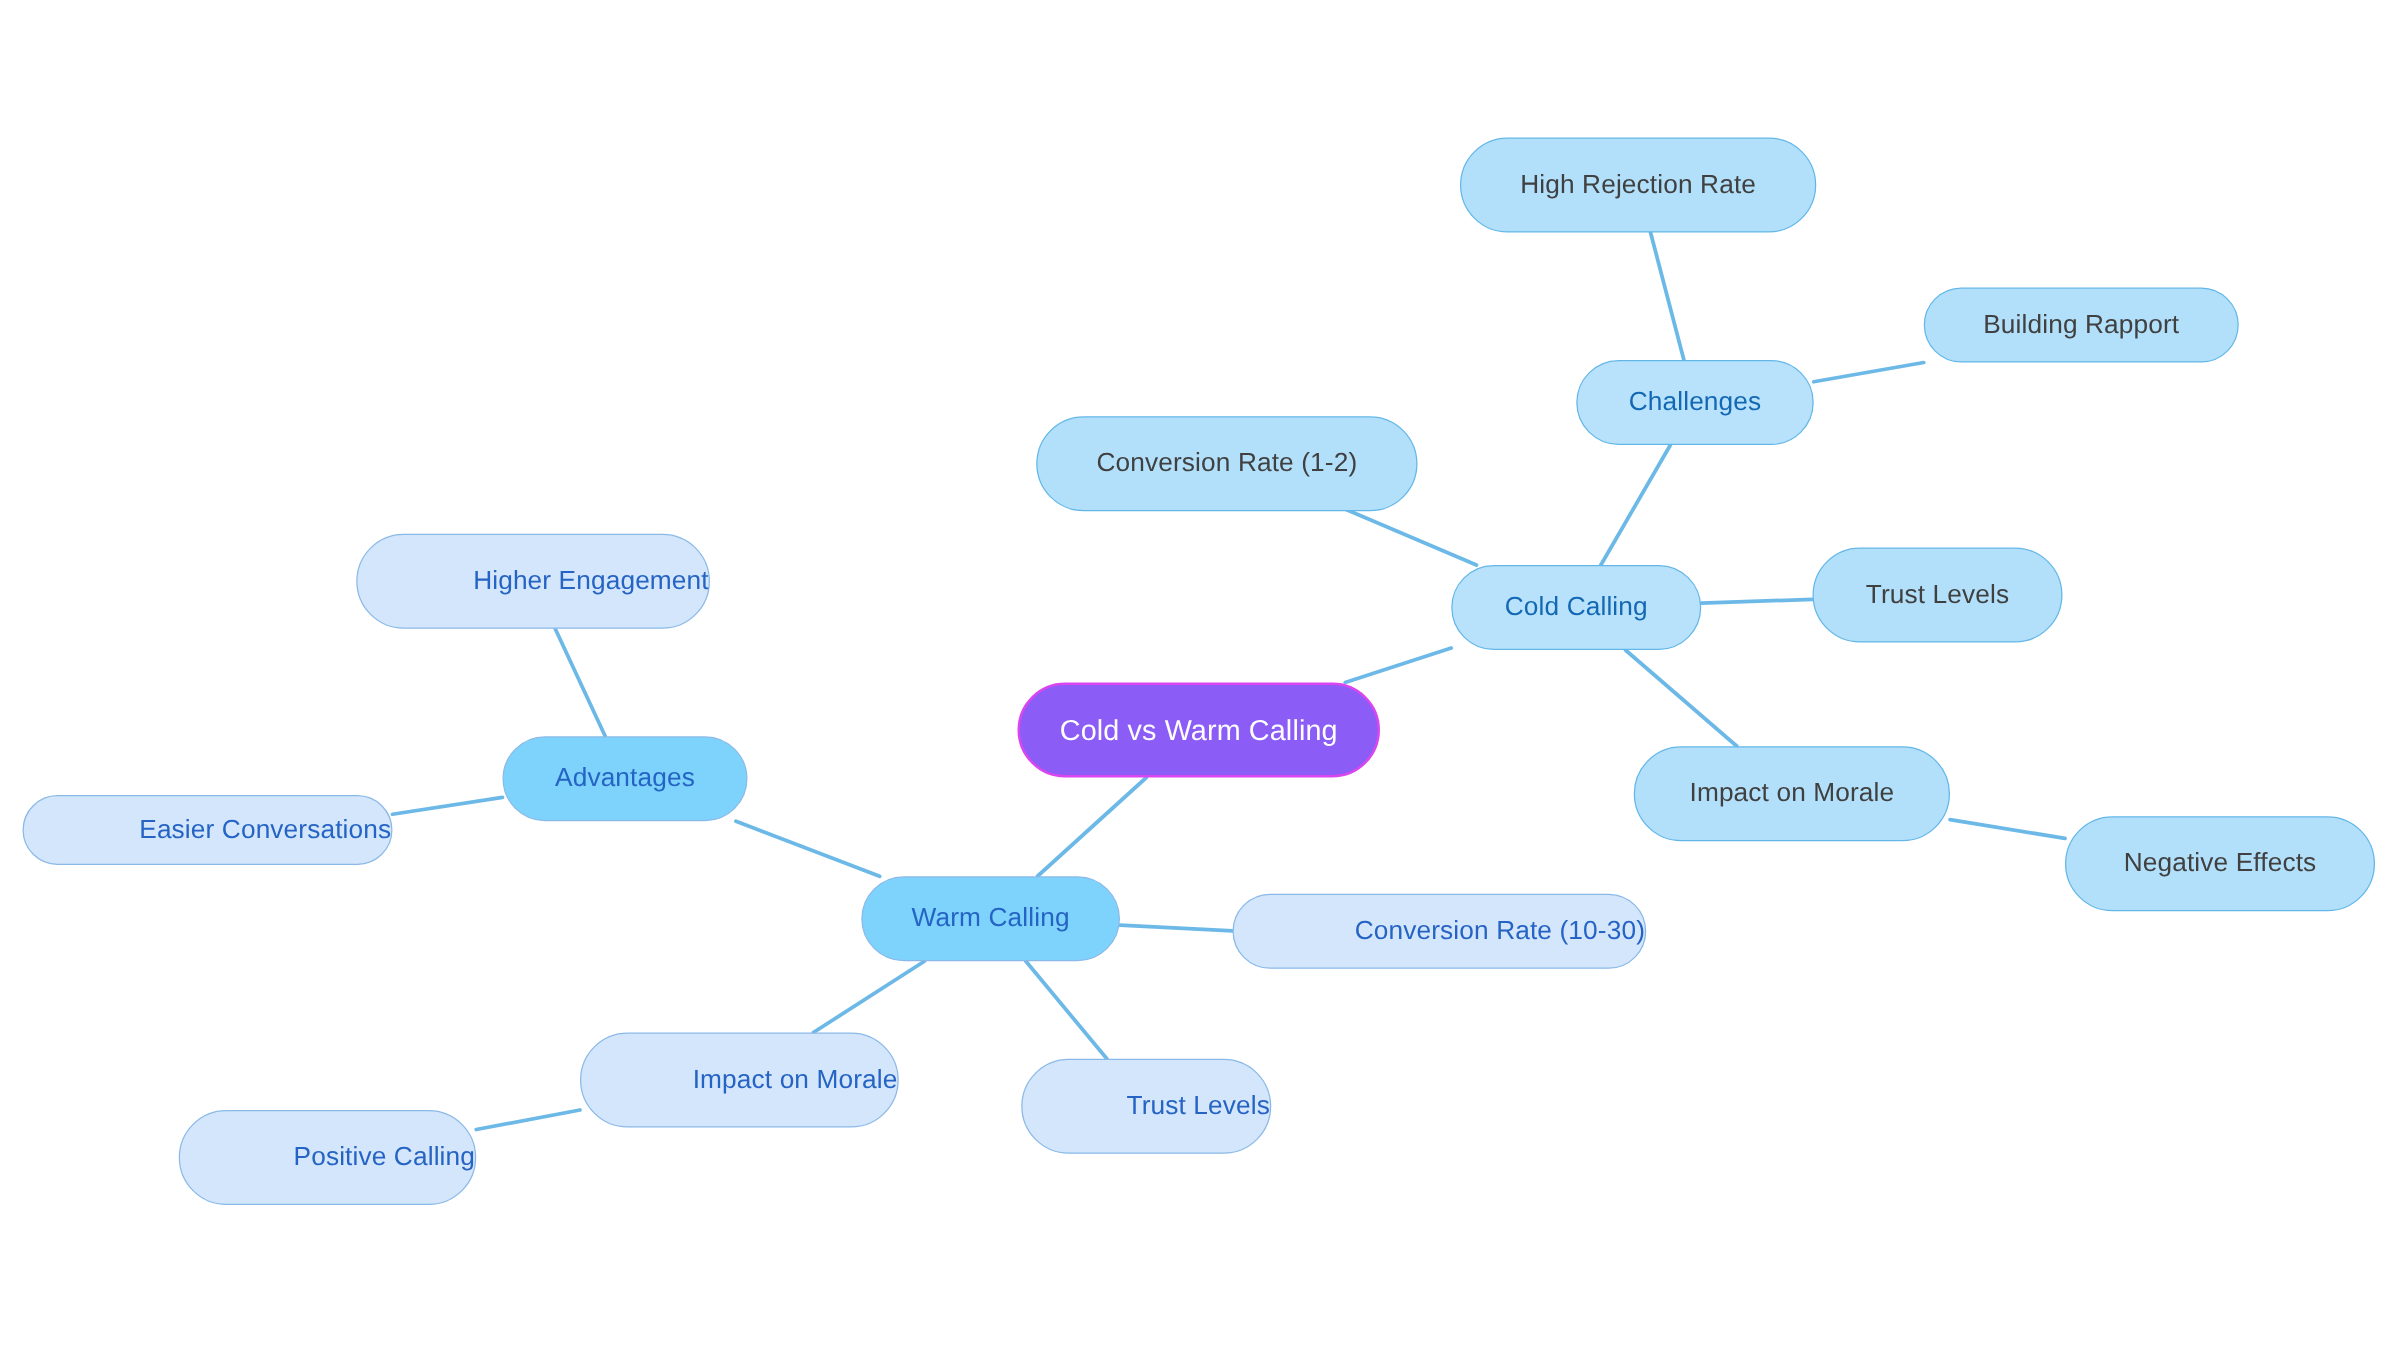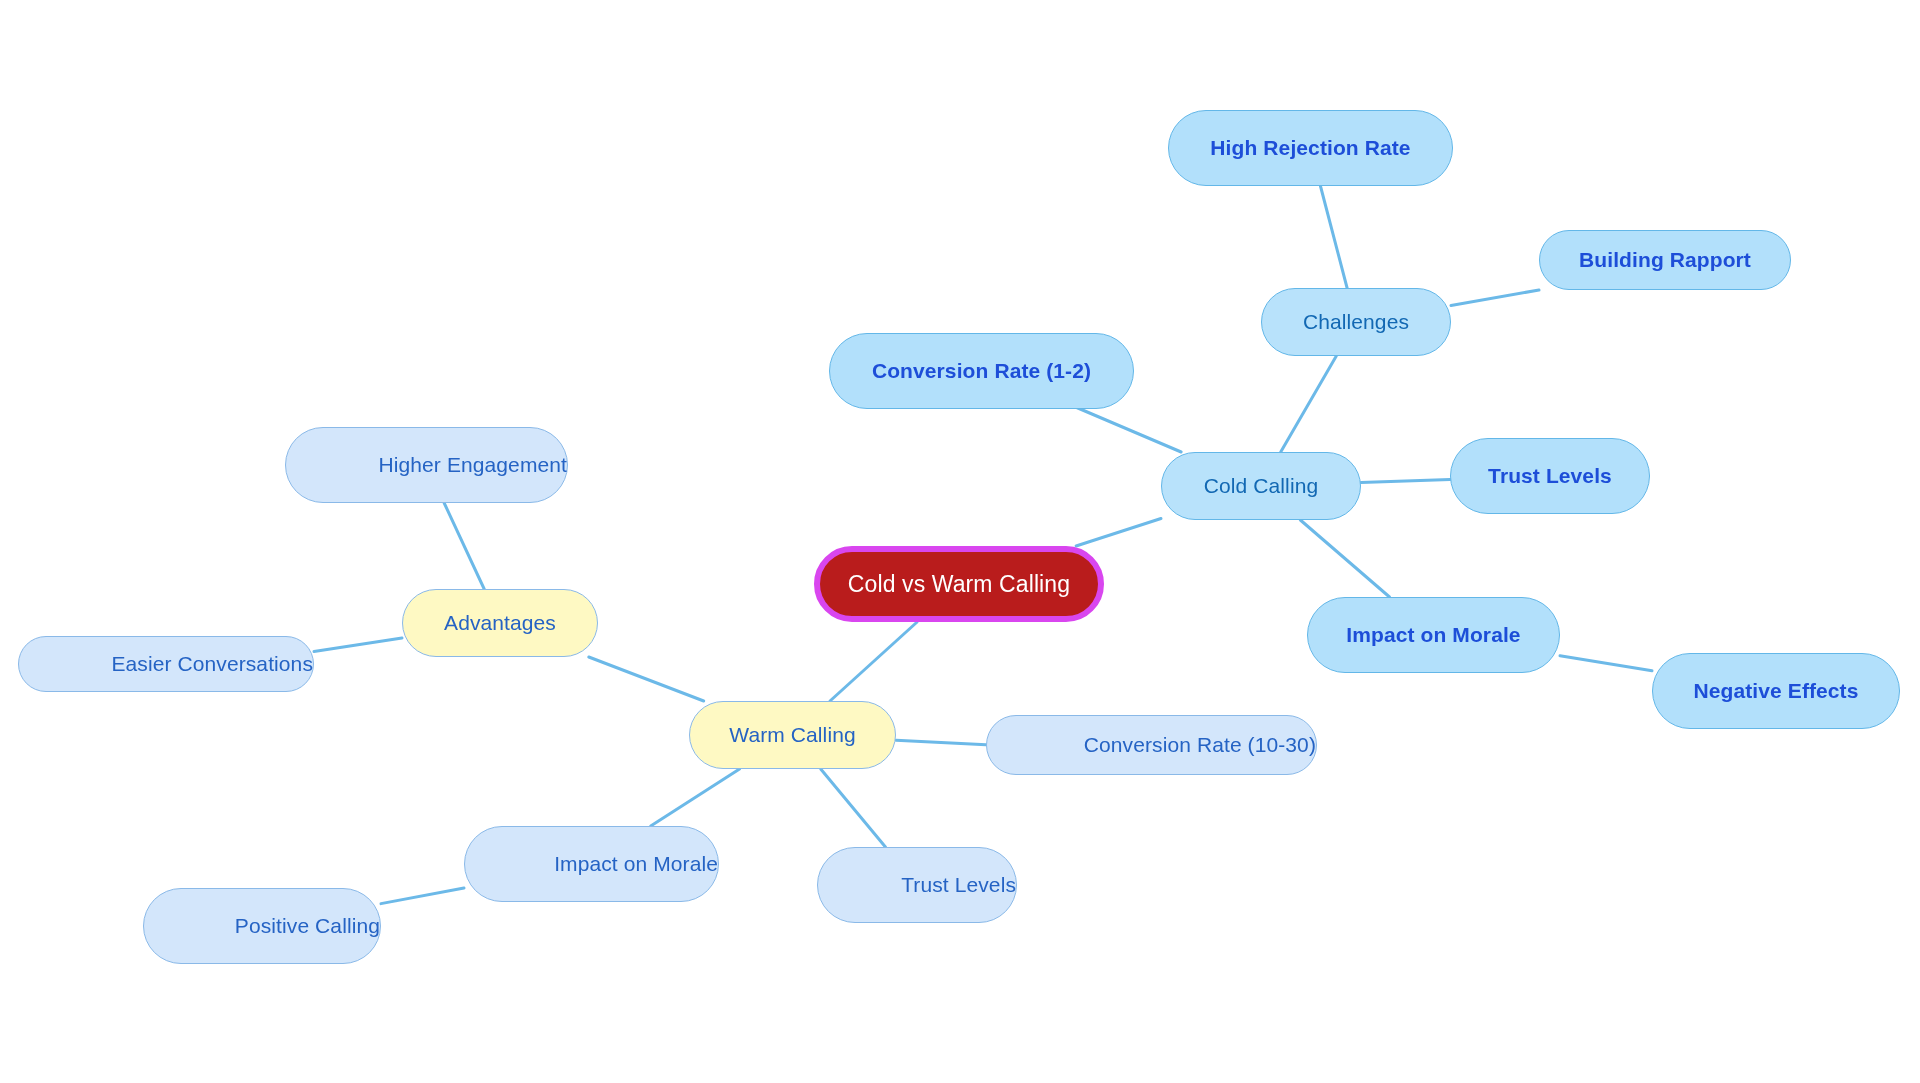--- a/index.html
+++ b/index.html
@@ -31,51 +31,50 @@
     position: absolute;
     box-sizing: border-box;
     display: flex;
     align-items: center;
     justify-content: center;
     border-radius: 999px;
     white-space: nowrap;
     letter-spacing: 0.1px;
   }
   .node-root {
-    background: #b91c1c;
-    border: 6px solid #d946ef;
+    background: #8b5cf6;
+    border: 2px solid #d946ef;
     color: #ffffff;
     font-size: 23px;
   }
   .node-branch {
     font-size: 21px;
     align-items: center;
   }
   .node-leaf {
     font-size: 21px;
   }
   .tone-cold {
     background: #b2e0fb;
     border: 1.4px solid #63b7e8;
-    color: #1d4ed8;
-    font-weight: bold;
+    color: #404040;
   }
   .tone-cold-branch {
     background: #b8e2fb;
     border: 1.4px solid #63b7e8;
     color: #1268b3;
   }
   .tone-warm {
     background: #d3e6fb;
     border: 1.4px solid #8ab9e8;
     color: #2563c4;
     justify-content: flex-end;
   }
   .tone-warm-branch {
-    background: #fef9c3;
+    background: #7dd3fc;
     border: 1.4px solid #8ab9e8;
     color: #2563c4;
   }
 </style>
 </head>
 <body>
 
 <div id="canvas">
   <svg id="edge-layer" viewBox="0 0 1920 1083" width="1920" height="1083">
       <line x1="1076.1020408163265" y1="546" x2="1161" y2="518.4503311258278" stroke="#6cb9e8" stroke-width="3" stroke-linecap="round"></line>

